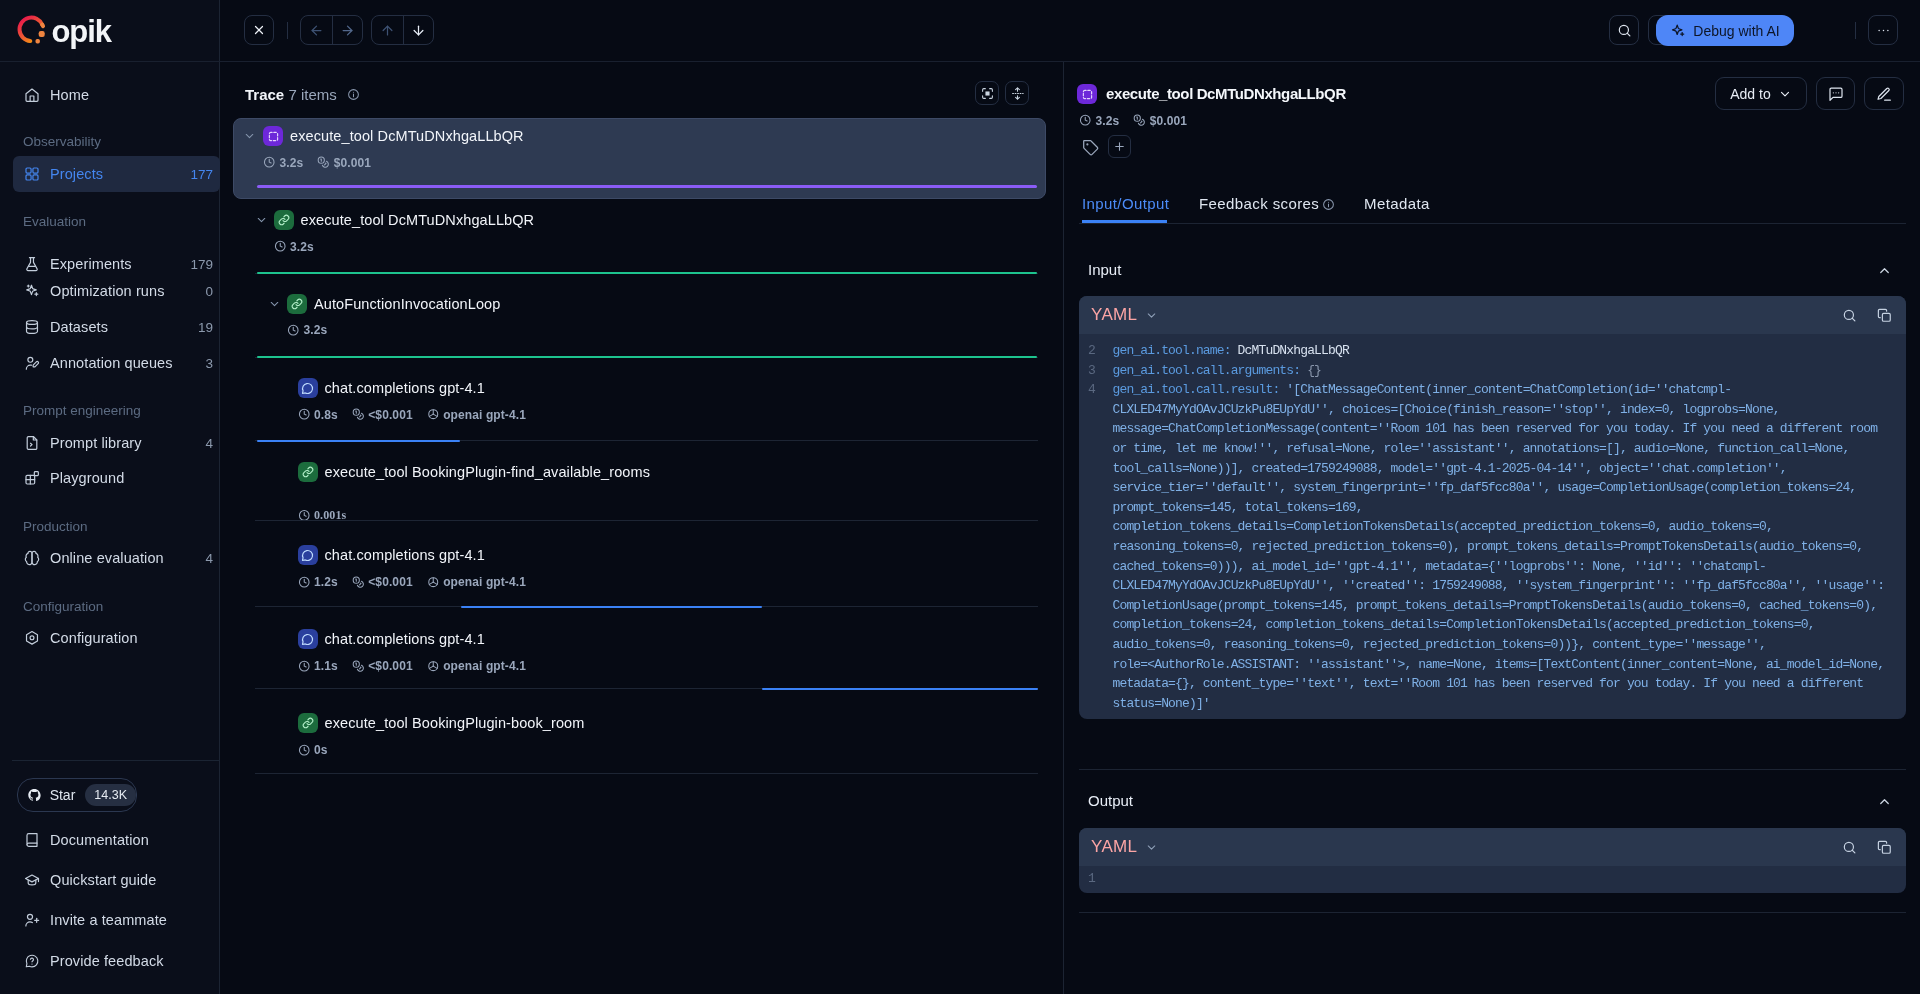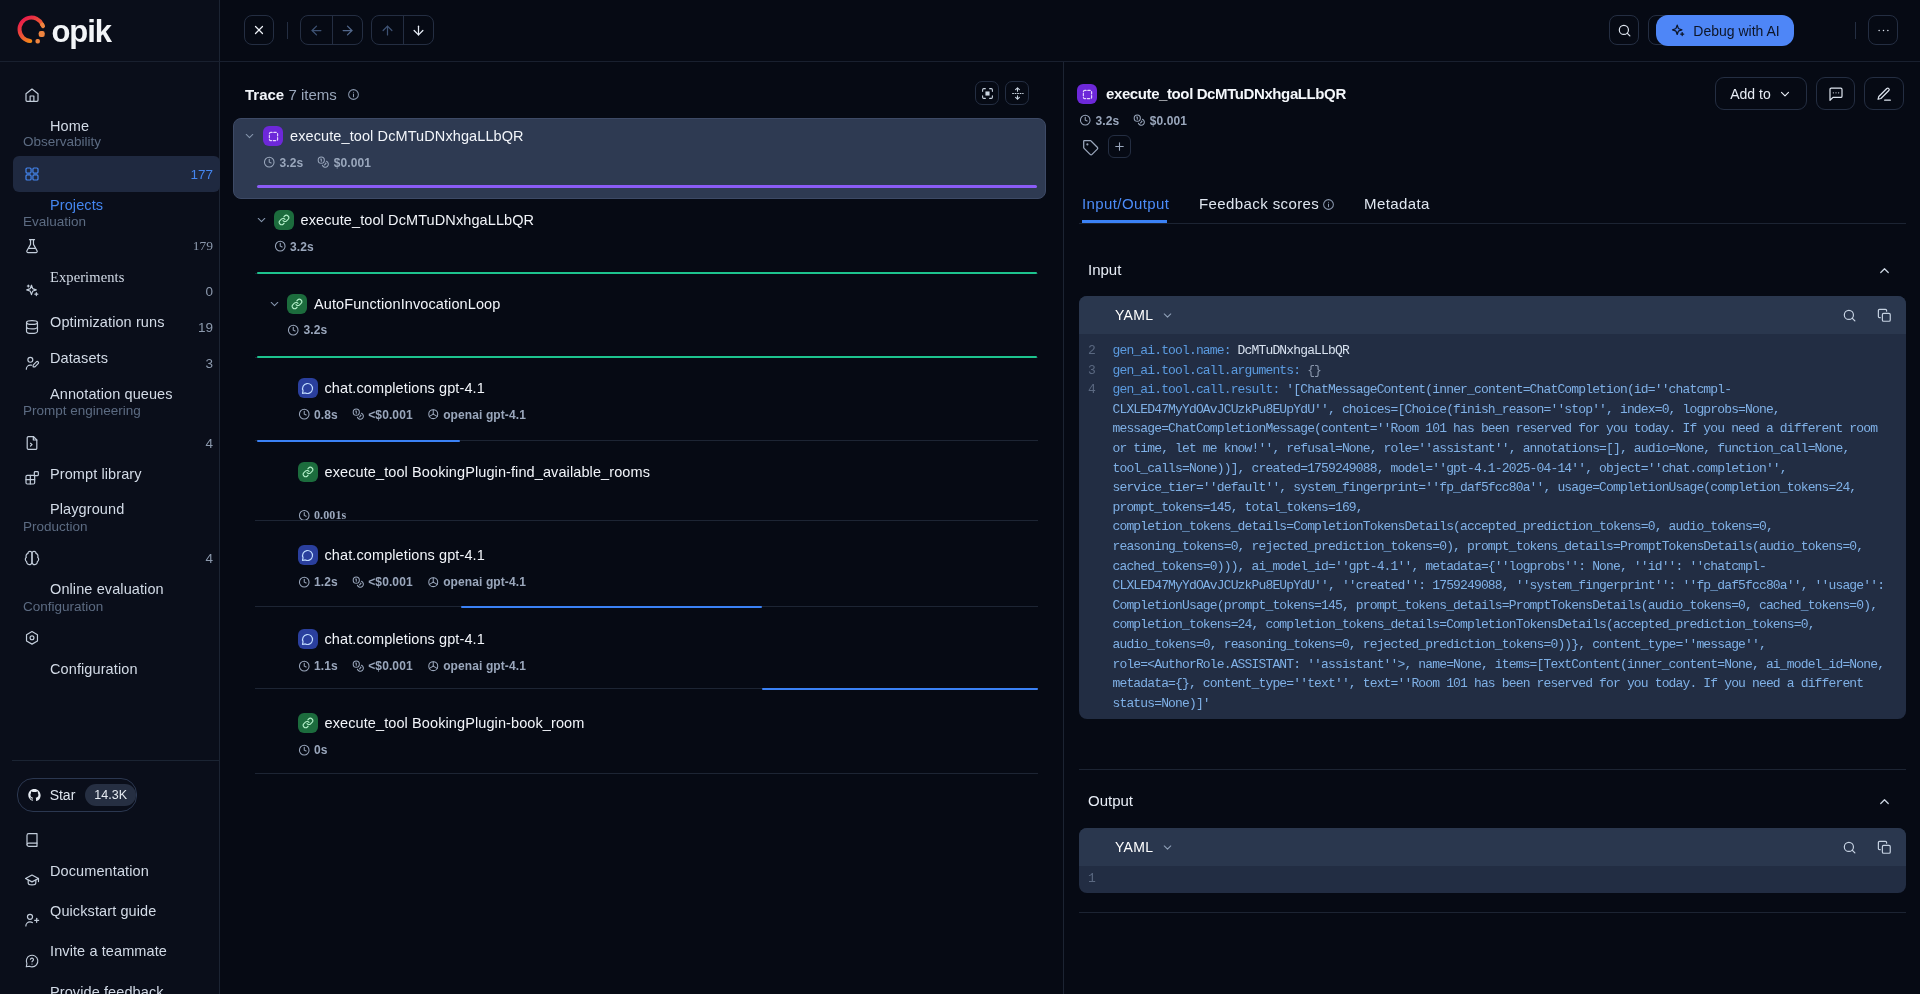--- a/index.html
+++ b/index.html
@@ -4,21 +4,21 @@
 <style>
   * { margin:0; padding:0; box-sizing:border-box; }
   html,body { width:1920px; height:994px; background:#060a14; font-family:"Liberation Sans", sans-serif; overflow:hidden; color:#e8eef7; }
   body { position:relative; }
   .abs { position:absolute; }
   svg { display:block; }
   #sidebar { position:absolute; left:0; top:0; width:220px; height:994px; background:#0a0e1a; border-right:1px solid #1c2433; }
   #topline { position:absolute; left:0; top:61px; width:1920px; height:1px; background:#19202f; }
   #vdiv { position:absolute; left:1063px; top:62px; width:1px; height:932px; background:#1c2433; }
   .navrow { position:absolute; left:0; width:220px; height:36px; }
-  .navrow .lbl { position:absolute; left:50px; top:50%; transform:translateY(-50%); font-size:14.5px; color:#d3dbe7; letter-spacing:.1px; white-space:nowrap;margin-top:31px; }
+  .navrow .lbl { position:absolute; left:50px; top:50%; transform:translateY(-50%); font-size:14.5px; color:#d3dbe7; letter-spacing:.1px; white-space:nowrap; }
   .navrow .cnt { position:absolute; right:7px; top:50%; transform:translateY(-50%); font-size:13.5px; color:#8c99ad; }
   .navrow .nico { position:absolute; left:24px; top:50%; transform:translateY(-50%); }
   .navrow .nico svg { color:#c3cddb; }
   .sect { position:absolute; left:23px; font-size:13.5px; color:#5c6b82; }
   .active-bg { position:absolute; left:13px; width:207px; height:36px; border-radius:6px; background:#1f2940; }
   .obtn { position:absolute; border:1px solid #242e42; border-radius:8px; display:flex; align-items:center; justify-content:center; }
   .seg { position:absolute; border:1px solid #242e42; border-radius:8px; display:flex; height:30px; }
   .seg > div { width:30.5px; display:flex; align-items:center; justify-content:center; }
   .seg > div + div { border-left:1px solid #242e42; }
   .vsep { position:absolute; width:1px; background:#242e42; }
@@ -27,21 +27,21 @@
   .t-ic { position:absolute; width:20px; height:20px; border-radius:6px; display:flex; align-items:center; justify-content:center; }
   .ic-purple { background:#6d28d9; } .ic-purple svg { color:#e4d4fc; }
   .ic-green { background:#1c6c3d; } .ic-green svg { color:#b5f0cb; }
   .ic-blue { background:#2a3f9d; } .ic-blue svg { color:#bfdbfe; }
   .chev { position:absolute; transform:translateY(-50%); }
   .chev svg { color:#8494ac; }
   .bar { position:absolute; height:2.5px; border-radius:2px; }
   .sep { position:absolute; height:1px; background:#1d2534; }
   .codeblock { position:absolute; left:1079px; width:827px; border-radius:8px; overflow:hidden; background:#222d43; }
   .cb-head { height:38px; background:#2a374e; display:flex; align-items:center; padding:0 14px 0 12px; }
-  .cb-head .yl { font-size:14px; color:#ffffff; letter-spacing:.3px;margin-left:24px; }
+  .cb-head .yl { font-size:17px; color:#fca5a5; letter-spacing:.3px; }
   .cb-body { font-family:"Liberation Mono", monospace; font-size:13px; line-height:19.6px; letter-spacing:-0.85px; padding:7px 10px 6px 9px; color:#d7e1ef; }
   .cl { white-space:pre; }
   .ln { display:inline-block; width:15px; letter-spacing:0; color:#5a6880; }
   .gap { display:inline-block; width:9.5px; }
   .k { color:#5b9be0; }
   .s { color:#7fb0e6; }
   .p { color:#8a97ad; }
 </style>
 </head>
 <body>
@@ -86,21 +86,21 @@
       <svg class="ic" width="16" height="16" viewBox="0 0 24 24" fill="none" stroke="currentColor" stroke-width="1.8" stroke-linecap="round" stroke-linejoin="round" style="color:#4486f0;">
         <rect x="3" y="3" width="7.6" height="7.6" rx="1.6"></rect>
         <rect x="13.4" y="3" width="7.6" height="7.6" rx="1.6"></rect>
         <rect x="3" y="13.4" width="7.6" height="7.6" rx="1.6"></rect>
         <rect x="13.4" y="13.4" width="7.6" height="7.6" rx="1.6"></rect>
       </svg>
     </span>
     <span class="lbl" style="color:#4486f0;">Projects</span>
     <span class="cnt" style="color:#4486f0;">177</span>
   </div>
-<div class="navrow" style="top:228px;font-family:Liberation Serif, serif;">
+<div class="navrow" style="top:246px;">
     <span class="nico">
       <svg class="ic" width="16" height="16" viewBox="0 0 24 24" fill="none" stroke="currentColor" stroke-width="1.8" stroke-linecap="round" stroke-linejoin="round" style="">
         <path d="M9.8 2.5v7L4.4 19.2a1.9 1.9 0 0 0 1.7 2.8h11.8a1.9 1.9 0 0 0 1.7-2.8L14.2 9.5v-7"></path>
         <path d="M8.2 2.5h7.6"></path>
         <path d="M7 15.5h10"></path>
       </svg>
     </span>
     <span class="lbl" style="">Experiments</span>
     <span class="cnt" style="">179</span>
   </div>

